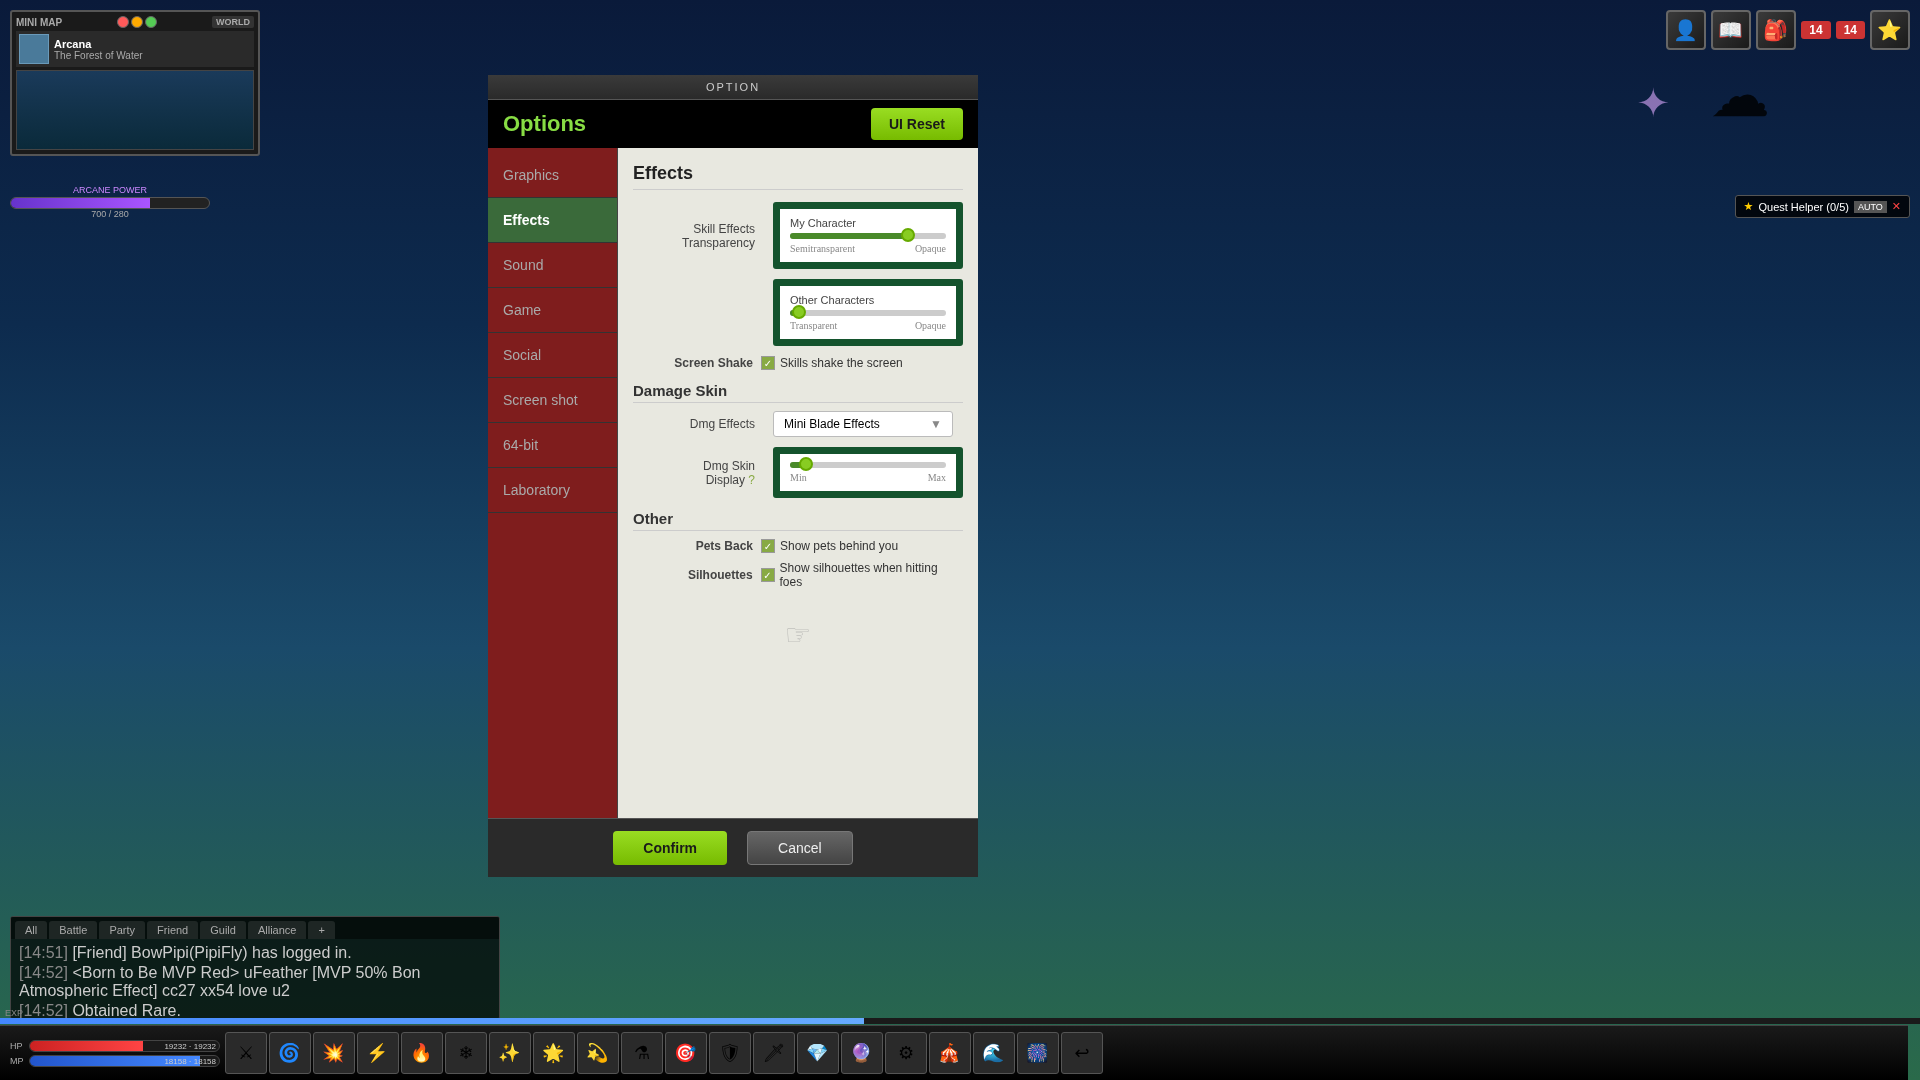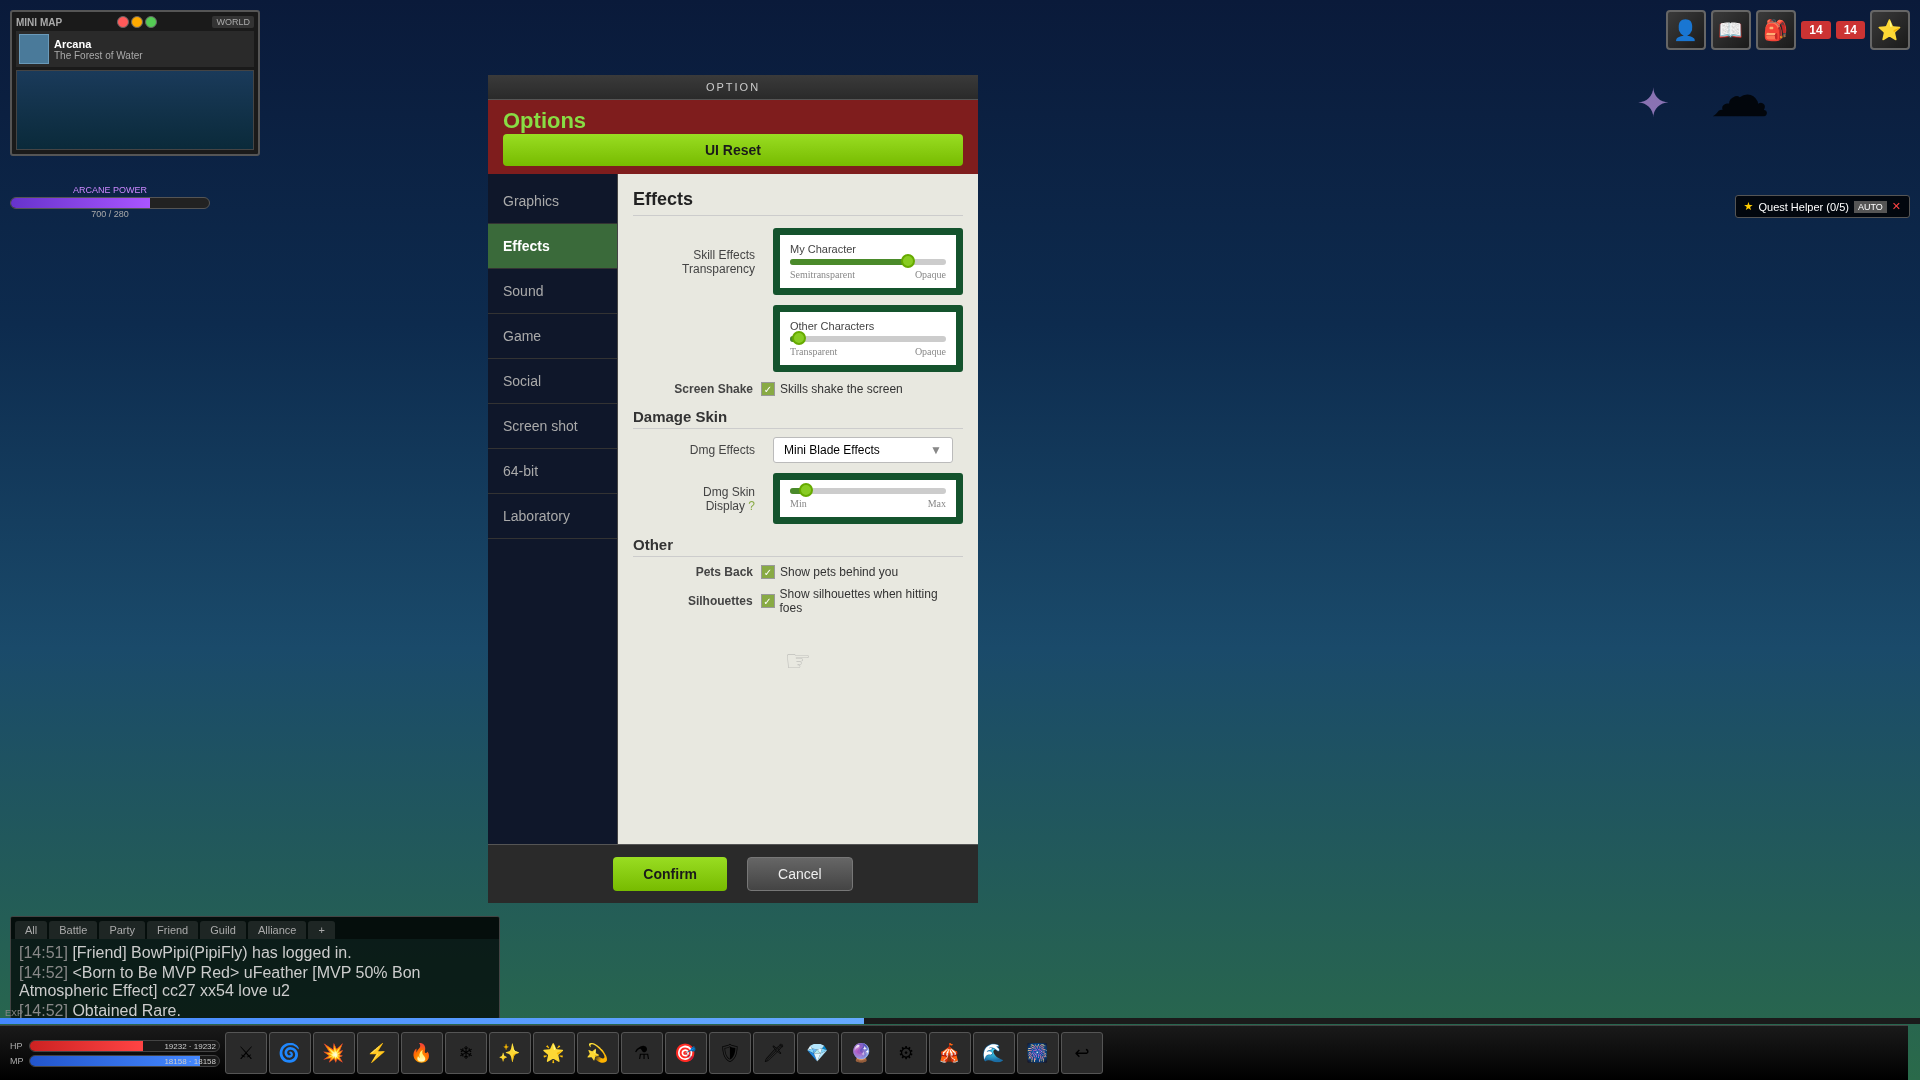--- a/index.html
+++ b/index.html
@@ -41,20 +41,21 @@
       color: #aaa;
       font-size: 10px;
       font-weight: bold;
     }
     .minimap-world {
       background: #333;
       color: #aaa;
       font-size: 9px;
       padding: 1px 4px;
       border-radius: 2px;
+      font-weight: bold;
     }
     .minimap-controls {
       display: flex;
       gap: 2px;
     }
     .minimap-btn {
       width: 12px;
       height: 12px;
       border-radius: 50%;
       border: 1px solid #666;
@@ -145,21 +146,21 @@
       padding: 8px 18px;
       border-radius: 4px;
       font-size: 14px;
       font-weight: bold;
       cursor: pointer;
     }
 
     
     .sidebar {
       width: 130px;
-      background: #0f172a;
+      background: #7f1d1d;
       border-right: 1px solid #444;
       display: flex;
       flex-direction: column;
       padding-top: 5px;
     }
     .sidebar-item {
       padding: 14px 15px;
       color: #aaa;
       font-size: 14px;
       cursor: pointer;
@@ -494,25 +495,25 @@
     }
 
     .options-wrapper {
       position: absolute;
       top: 75px;
       left: 488px;
       width: 490px;
     }
 
     .dialog-header-row {
-      background: #7f1d1d;
+      background: #000000;
       display: flex;
       justify-content: space-between;
+      align-items: center;
       padding: 8px 15px;
-      flex-direction: column;
     }
 
     .exp-bar {
       position: absolute;
       bottom: 56px;
       left: 0;
       right: 0;
       height: 6px;
       background: #1a1a1a;
     }

